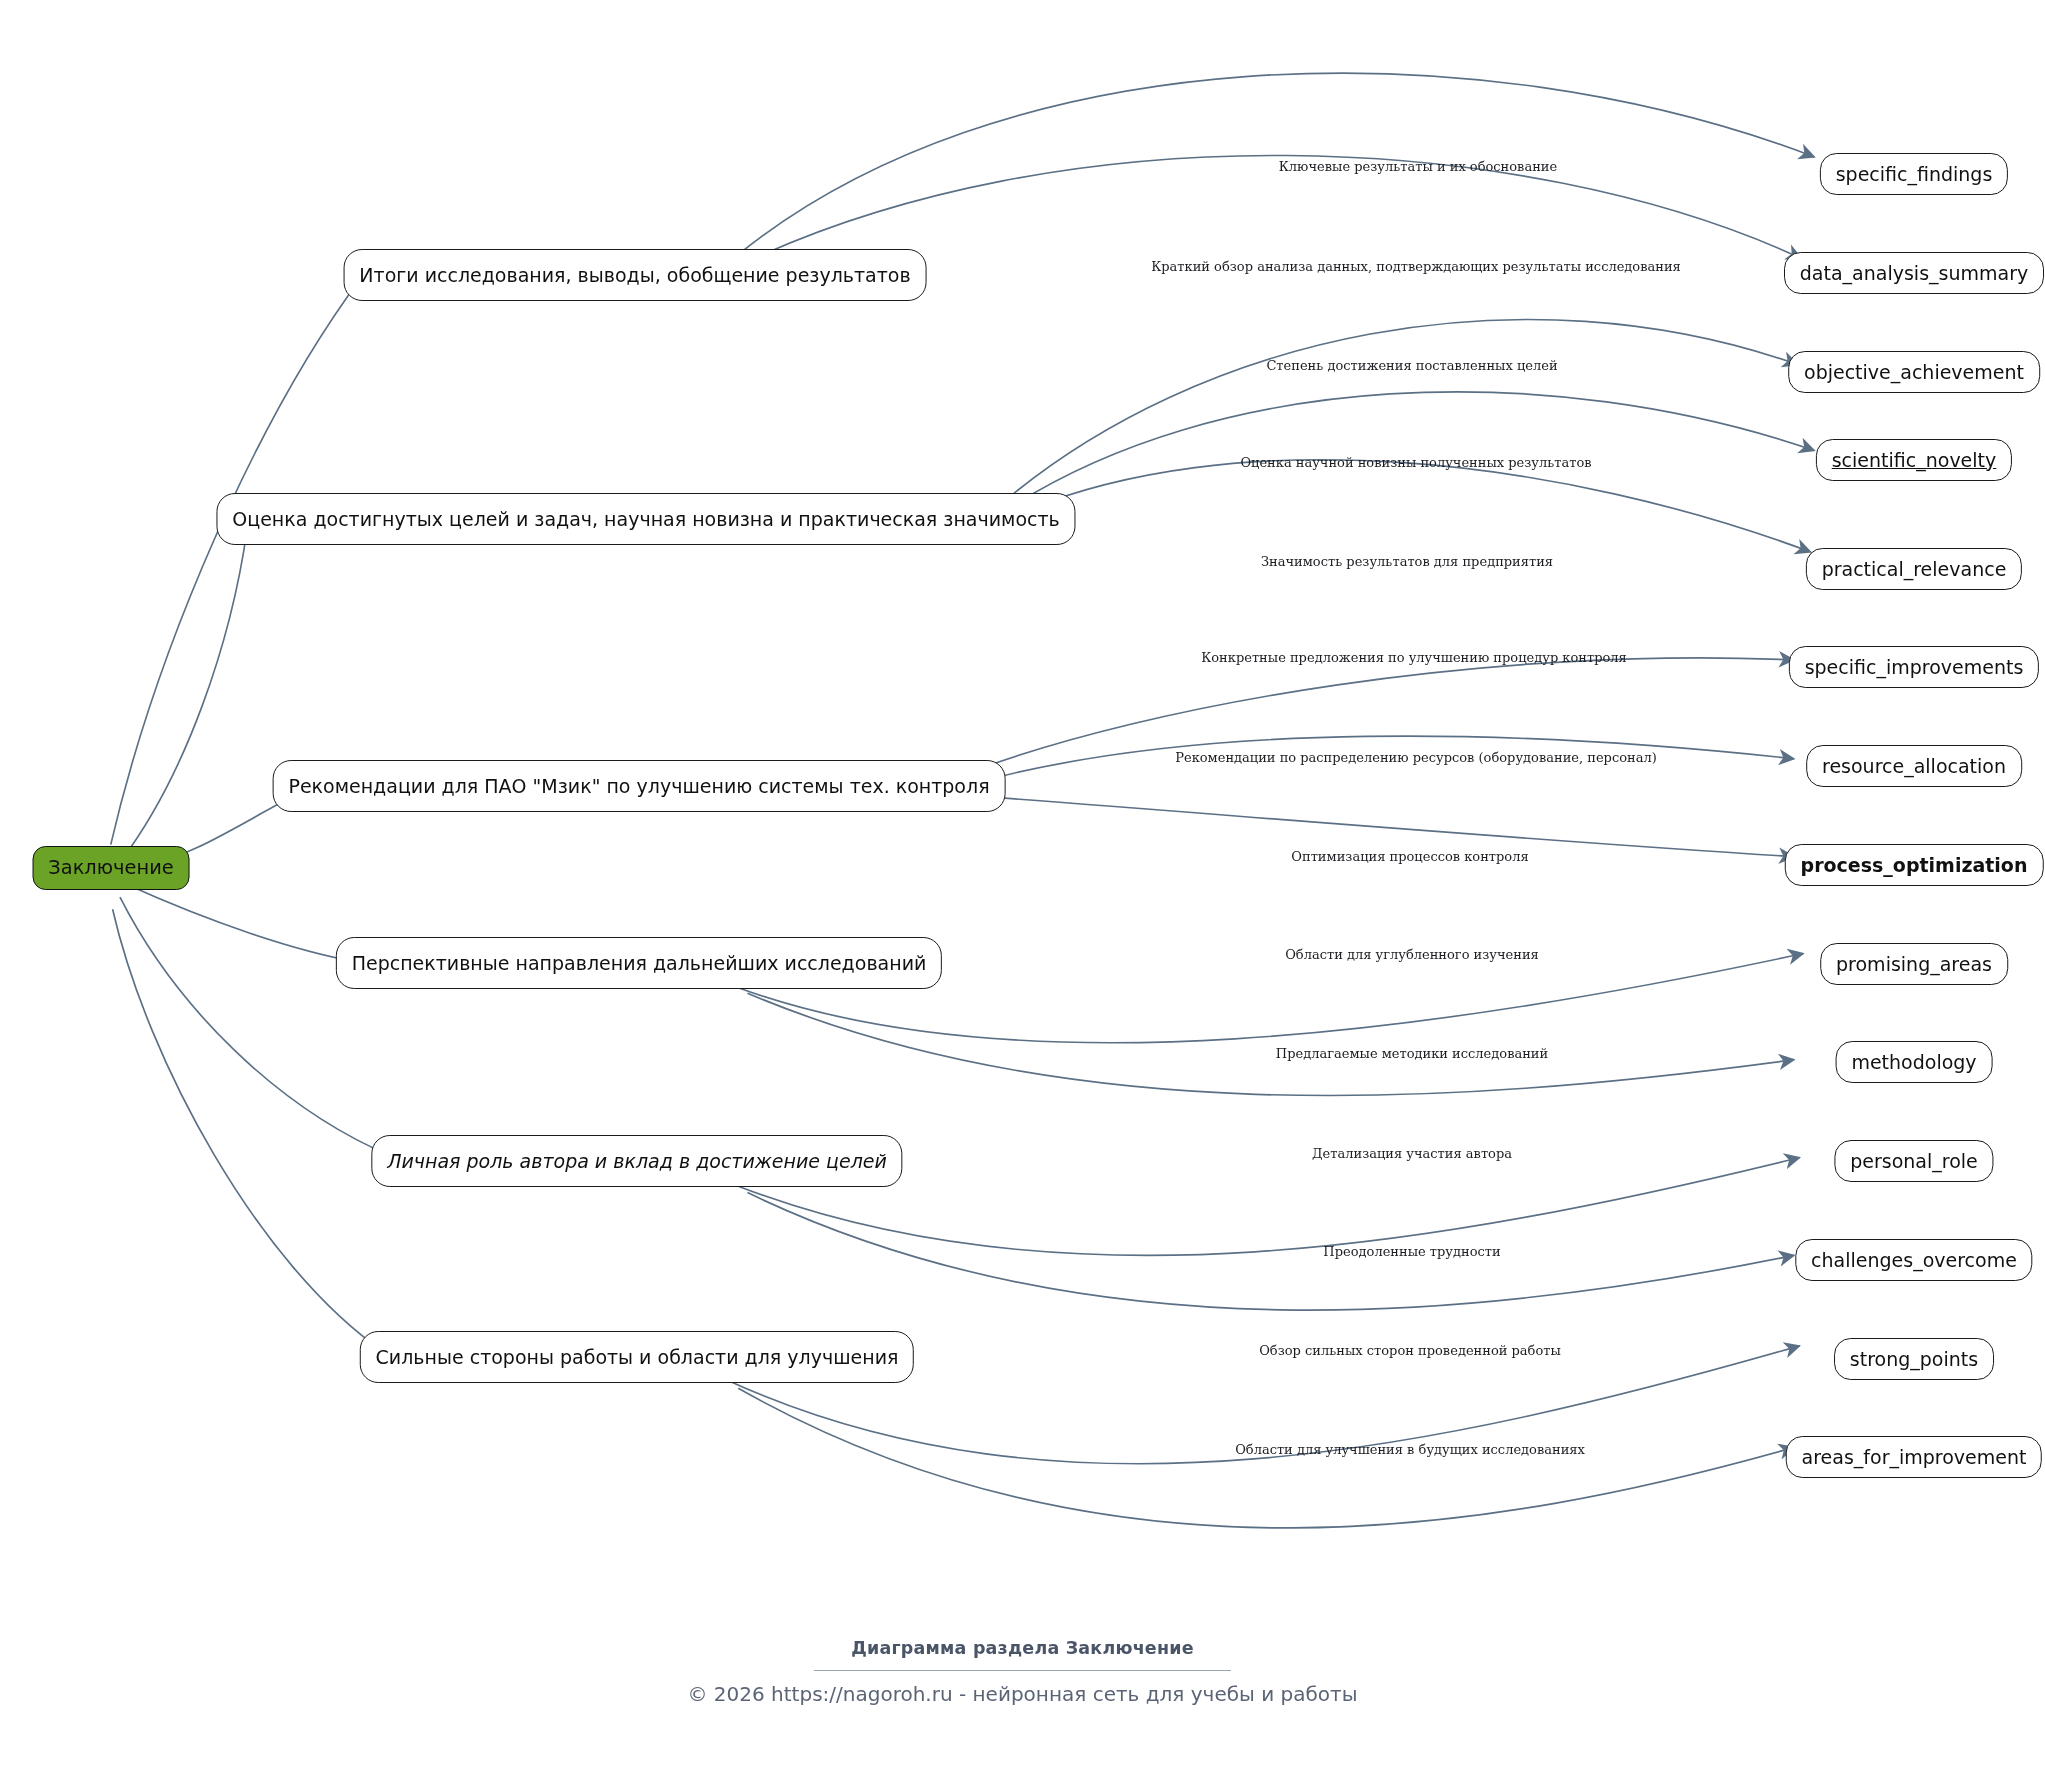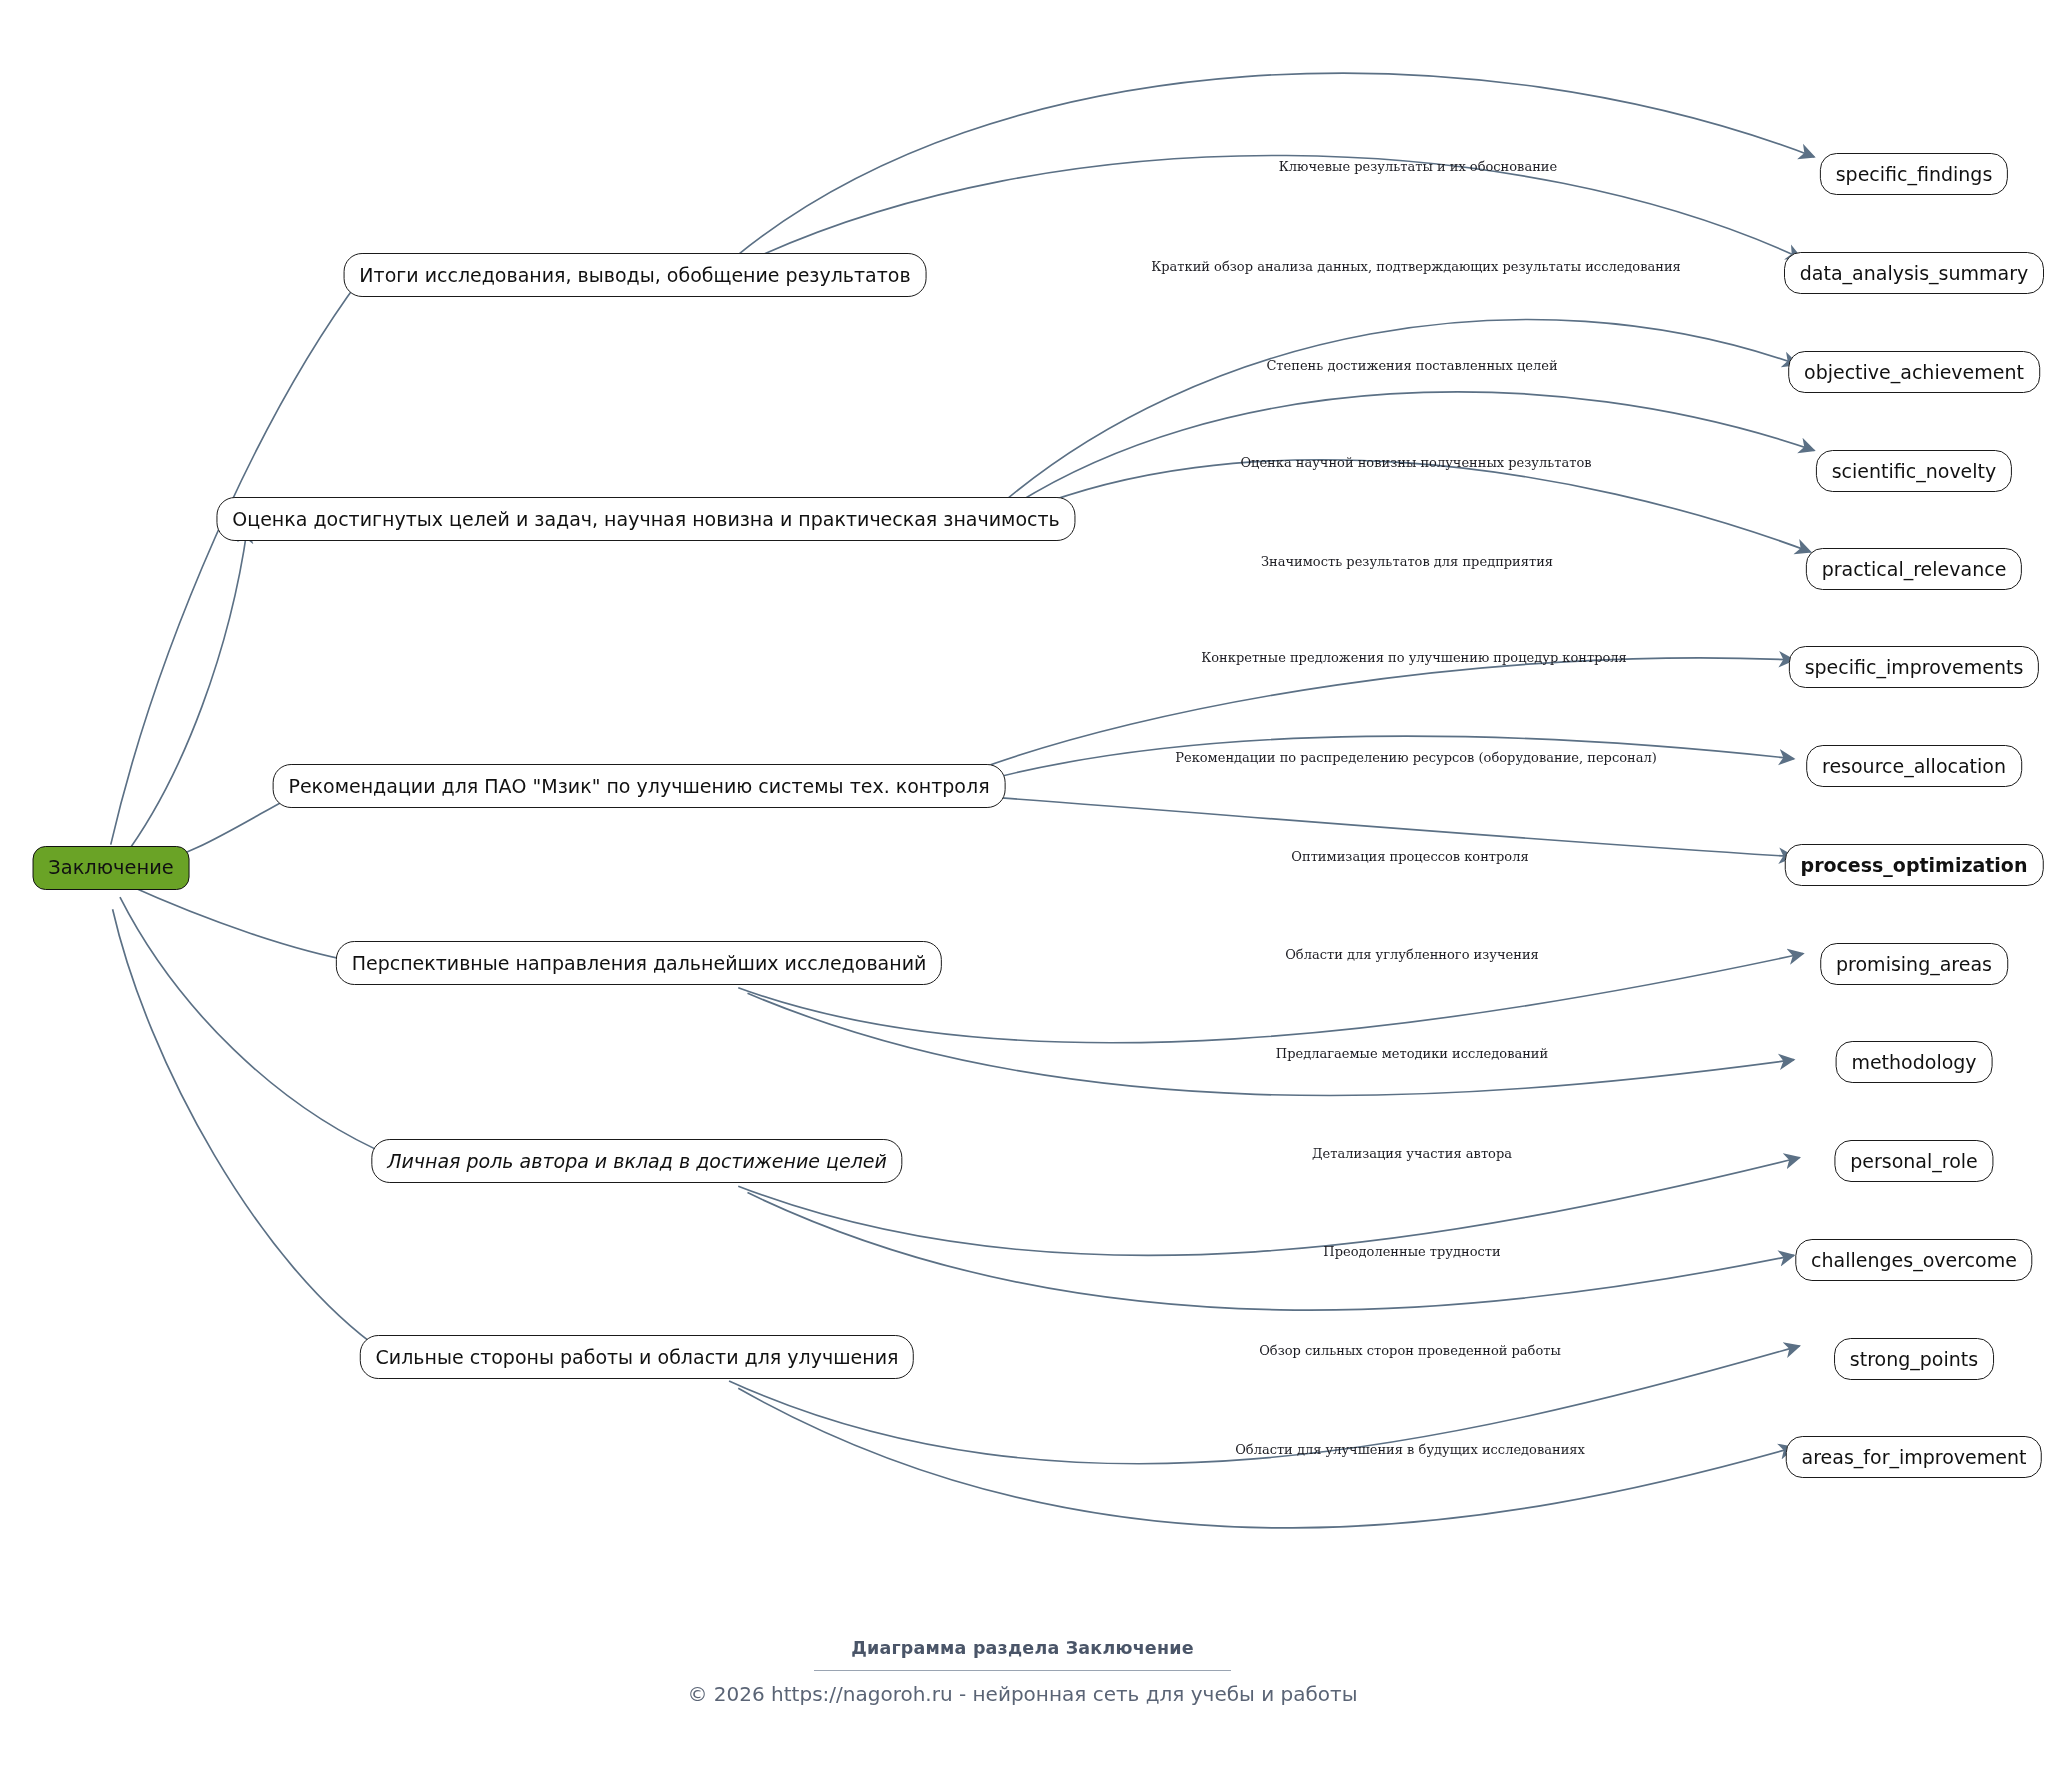--- a/index.html
+++ b/index.html
@@ -47,21 +47,21 @@
   }
   .node.root {
     background: #6aa326;
     border: 1.7px solid #111111;
     border-radius: 13px;
     font-size: 19.4px;
     height: 44px;
   }
   .node.branch {
     font-size: 19px;
-    height: 44px;
+    height: 52px;
     border-radius: 18.5px;
   }
   .node.leaf {
     font-size: 19px;
     height: 42px;
     border-radius: 16.6px;
   }
   .edge-label {
     position: absolute;
     transform: translate(-50%, -50%);
@@ -164,21 +164,21 @@
 
   <div class="node leaf" style="left:1914px; top:174px;">
     <span>specific_findings</span>
   </div>
   <div class="node leaf" style="left:1914px; top:273px;">
     <span>data_analysis_summary</span>
   </div>
   <div class="node leaf" style="left:1914px; top:372px;">
     <span>objective_achievement</span>
   </div>
-  <div class="node leaf" style="left:1914px; top:471px;">
+  <div class="node leaf" style="left:1914px; top:460px;text-decoration:underline;">
     <span>scientific_novelty</span>
   </div>
   <div class="node leaf" style="left:1914px; top:569px;">
     <span>practical_relevance</span>
   </div>
   <div class="node leaf" style="left:1914px; top:667px;">
     <span>specific_improvements</span>
   </div>
   <div class="node leaf" style="left:1914px; top:766px;">
     <span>resource_allocation</span>

